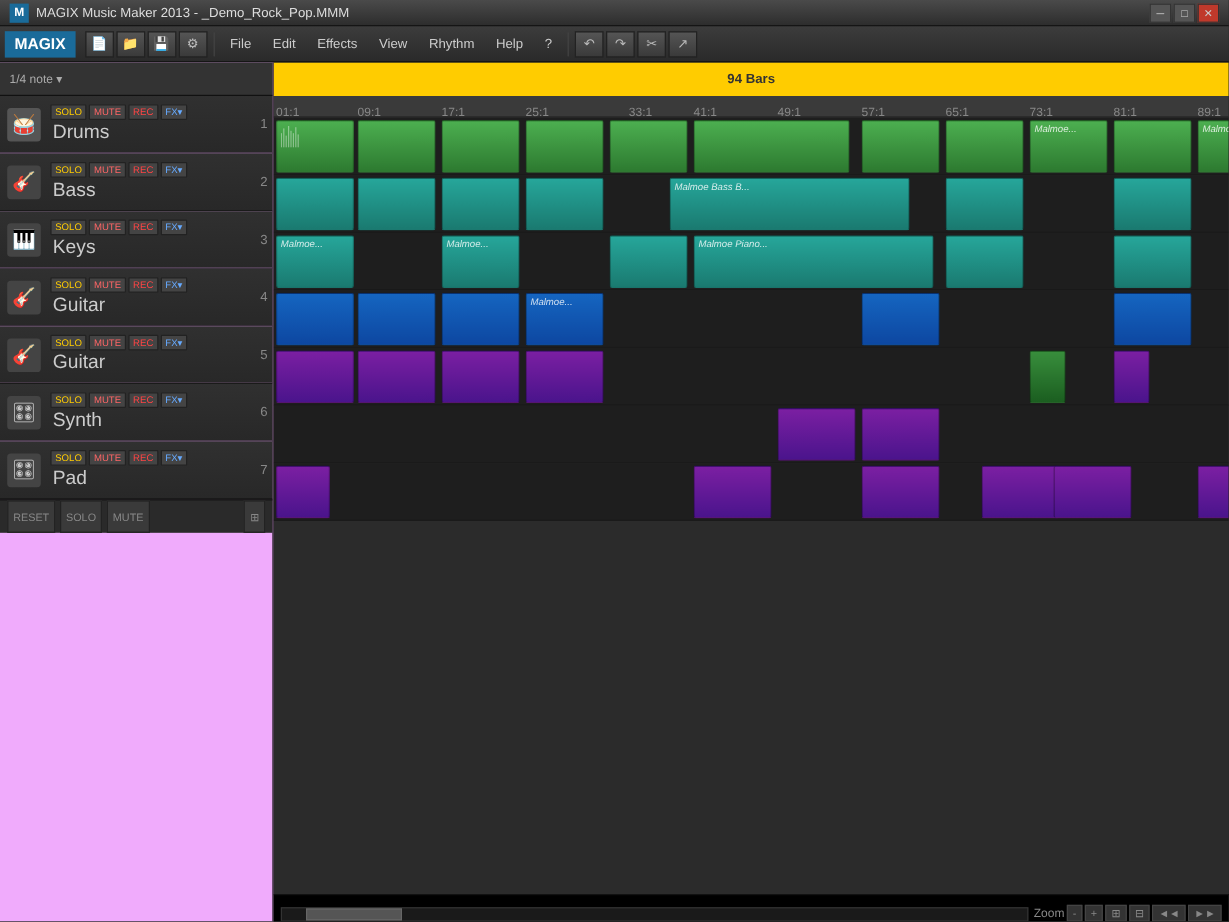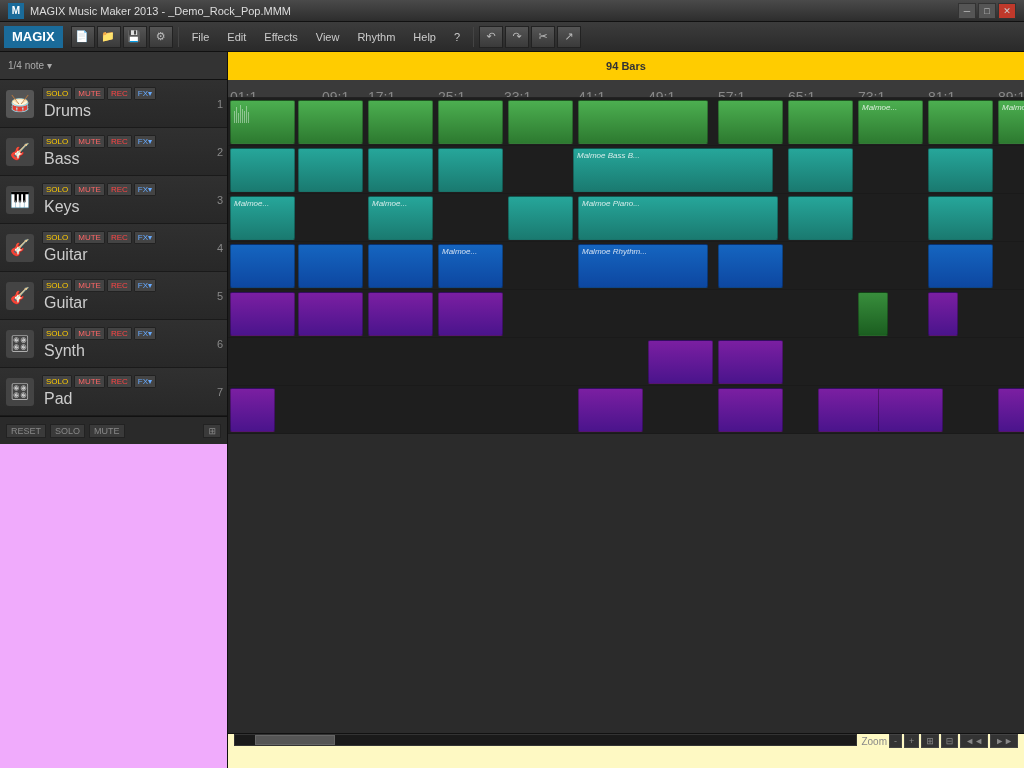--- a/index.html
+++ b/index.html
@@ -60,35 +60,35 @@
       font-size: 8px; padding: 1px 3px; background: #444; border: 1px solid #222;
       color: #aaa; cursor: pointer; border-radius: 1px;
     }
     .trk-btn.solo { color: #ffcc00; }
     .trk-btn.mute { color: #ff6666; }
     .trk-btn.rec { color: #ff4444; }
     .trk-btn.fx { color: #66aaff; }
     .track-name { font-size: 16px; color: #ccc; padding: 0 2px; }
     .track-num { width: 20px; text-align: right; padding-right: 4px; color: #888; font-size: 11px; }
 
-    #track-footer { height: 28px; background: #2a2a2a; border-top: 1px solid #111; display: flex; align-items: center; padding: 0 6px; gap: 4px; }
+    #track-footer { height: 28px; background: #2a2a2a; border-top: 1px solid #111; display: flex; padding: 0 6px; gap: 4px; }
     .footer-btn { font-size: 9px; padding: 1px 4px; background: #3a3a3a; border: 1px solid #222; color: #888; cursor: pointer; }
 
     
     #timeline-area { flex: 1; display: flex; flex-direction: column; overflow: hidden; }
     #timeline-header {
       height: 28px; background: #ffcc00; display: flex; align-items: center;
       padding: 0 8px; position: relative;
     }
     #bars-label { font-size: 11px; font-weight: bold; color: #333; position: absolute; left: 50%; transform: translateX(-50%); }
     #bar-ruler {
       height: 18px; background: #3a3a3a; display: flex; align-items: center;
       border-bottom: 1px solid #222; position: relative; overflow: hidden;
     }
-    .bar-marker { position: absolute; font-size: 14px; color: #888; }
+    .bar-marker { position: absolute; font-size: 10px; color: #888; }
     #tracks-scroll { flex: 1; overflow-y: auto; overflow-x: hidden; position: relative; }
     .track-clips-row { height: 48px; border-bottom: 1px solid #1a1a1a; position: relative; background: #1e1e1e; font-style: italic; }
     
     
     .clip {
       position: absolute; top: 2px; height: 44px; border-radius: 2px; overflow: hidden;
       font-size: 8px; color: rgba(255,255,255,0.8); padding: 2px 3px;
       border: 1px solid rgba(0,0,0,0.3);
     }
     .clip-green { background: linear-gradient(to bottom, #4caf50, #2d7a30); }
@@ -266,24 +266,24 @@
     </div>
   </div>
 
   <div id="timeline-area">
     <div id="timeline-header">
       <span id="bars-label">94 Bars</span>
     </div>
     <div id="bar-ruler">
       <div style="display:flex;width:100%;justify-content:space-between;padding:0 2px;">
         <span class="bar-marker" style="left:2px;">01:1</span>
-        <span class="bar-marker" style="left:70px;margin-left:24px;">09:1</span>
+        <span class="bar-marker" style="left:70px;">09:1</span>
         <span class="bar-marker" style="left:140px;">17:1</span>
         <span class="bar-marker" style="left:210px;">25:1</span>
-        <span class="bar-marker" style="left:276px;">33:1</span>
+        <span class="bar-marker" style="left:296px;">33:1</span>
         <span class="bar-marker" style="left:350px;">41:1</span>
         <span class="bar-marker" style="left:420px;">49:1</span>
         <span class="bar-marker" style="left:490px;text-decoration:underline;">57:1</span>
         <span class="bar-marker" style="left:560px;">65:1</span>
         <span class="bar-marker" style="left:630px;">73:1</span>
         <span class="bar-marker" style="left:700px;">81:1</span>
         <span class="bar-marker" style="left:770px;">89:1</span>
       </div>
     </div>
     <div id="tracks-scroll">
@@ -311,42 +311,41 @@
         <div class="clip clip-green" style="left:630px;width:65px;">Malmoe...</div>
         <div class="clip clip-green" style="left:700px;width:65px;"></div>
         <div class="clip clip-green" style="left:770px;width:65px;">Malmoe...</div>
       </div>
 
       <div class="track-clips-row">
         <div class="clip clip-teal" style="left:2px;width:65px;"></div>
         <div class="clip clip-teal" style="left:70px;width:65px;"></div>
         <div class="clip clip-teal" style="left:140px;width:65px;"></div>
         <div class="clip clip-teal" style="left:210px;width:65px;"></div>
-        <div class="clip clip-teal" style="left:345px;width:200px;">Malmoe Bass B...</div>
+        <div class="clip clip-teal" style="left:330px;width:200px;">Malmoe Bass B...</div>
         <div class="clip clip-teal" style="left:560px;width:65px;"></div>
         <div class="clip clip-teal" style="left:700px;width:65px;"></div>
 
       </div>
 
       <div class="track-clips-row">
         <div class="clip clip-teal" style="left:2px;width:65px;">Malmoe...</div>
         <div class="clip clip-teal" style="left:140px;width:65px;">Malmoe...</div>
         <div class="clip clip-teal" style="left:280px;width:65px;"></div>
         <div class="clip clip-teal" style="left:350px;width:200px;">Malmoe Piano...</div>
         <div class="clip clip-teal" style="left:560px;width:65px;"></div>
         <div class="clip clip-teal" style="left:700px;width:65px;"></div>
 
       </div>
 
       <div class="track-clips-row">
         <div class="clip clip-blue" style="left:2px;width:65px;"></div>
         <div class="clip clip-blue" style="left:70px;width:65px;"></div>
         <div class="clip clip-blue" style="left:140px;width:65px;"></div>
         <div class="clip clip-blue" style="left:210px;width:65px;">Malmoe...</div>
-        <div class="clip clip-blue" style="left:350px;width:130px;">Malmoe Rhythm...</div>
         <div class="clip clip-blue" style="left:490px;width:65px;"></div>
         <div class="clip clip-blue" style="left:700px;width:65px;"></div>
 
       </div>
 
       <div class="track-clips-row">
         <div class="clip clip-purple" style="left:2px;width:65px;"></div>
         <div class="clip clip-purple" style="left:70px;width:65px;"></div>
         <div class="clip clip-purple" style="left:140px;width:65px;"></div>
         <div class="clip clip-purple" style="left:210px;width:65px;"></div>
@@ -364,21 +363,21 @@
         <div class="clip clip-purple" style="left:2px;width:45px;"></div>
         <div class="clip clip-purple" style="left:350px;width:65px;"></div>
         <div class="clip clip-purple" style="left:490px;width:65px;"></div>
         <div class="clip clip-purple" style="left:590px;width:65px;"></div>
         <div class="clip clip-purple" style="left:650px;width:65px;"></div>
         <div class="clip clip-purple" style="left:770px;width:65px;"></div>
 
       </div>
     </div>
 
-    <div style="height:35px;background:#fef9c3;display:flex;align-items:flex-start;padding:0 6px;gap:4px;border-top:1px solid #111;">
+    <div style="height:23px;background:#000000;display:flex;align-items:flex-end;padding:0 6px;gap:4px;border-top:1px solid #111;">
       <div id="scroll-bar" style="flex:1;height:12px;background:#1a1a1a;border:1px solid #333;position:relative;">
         <div class="scroll-thumb"></div>
       </div>
       <div style="display:flex;align-items:center;gap:2px;">
         <span style="font-size:10px;color:#888;">Zoom</span>
         <button style="background:#333;border:1px solid #444;color:#888;font-size:9px;padding:1px 4px;cursor:pointer;">-</button>
         <button style="background:#333;border:1px solid #444;color:#888;font-size:9px;padding:1px 4px;cursor:pointer;">+</button>
         <button style="background:#333;border:1px solid #444;color:#888;font-size:9px;padding:1px 4px;cursor:pointer;">⊞</button>
         <button style="background:#333;border:1px solid #444;color:#888;font-size:9px;padding:1px 4px;cursor:pointer;">⊟</button>
         <button style="background:#333;border:1px solid #444;color:#888;font-size:9px;padding:1px 4px;cursor:pointer;">◄◄</button>

